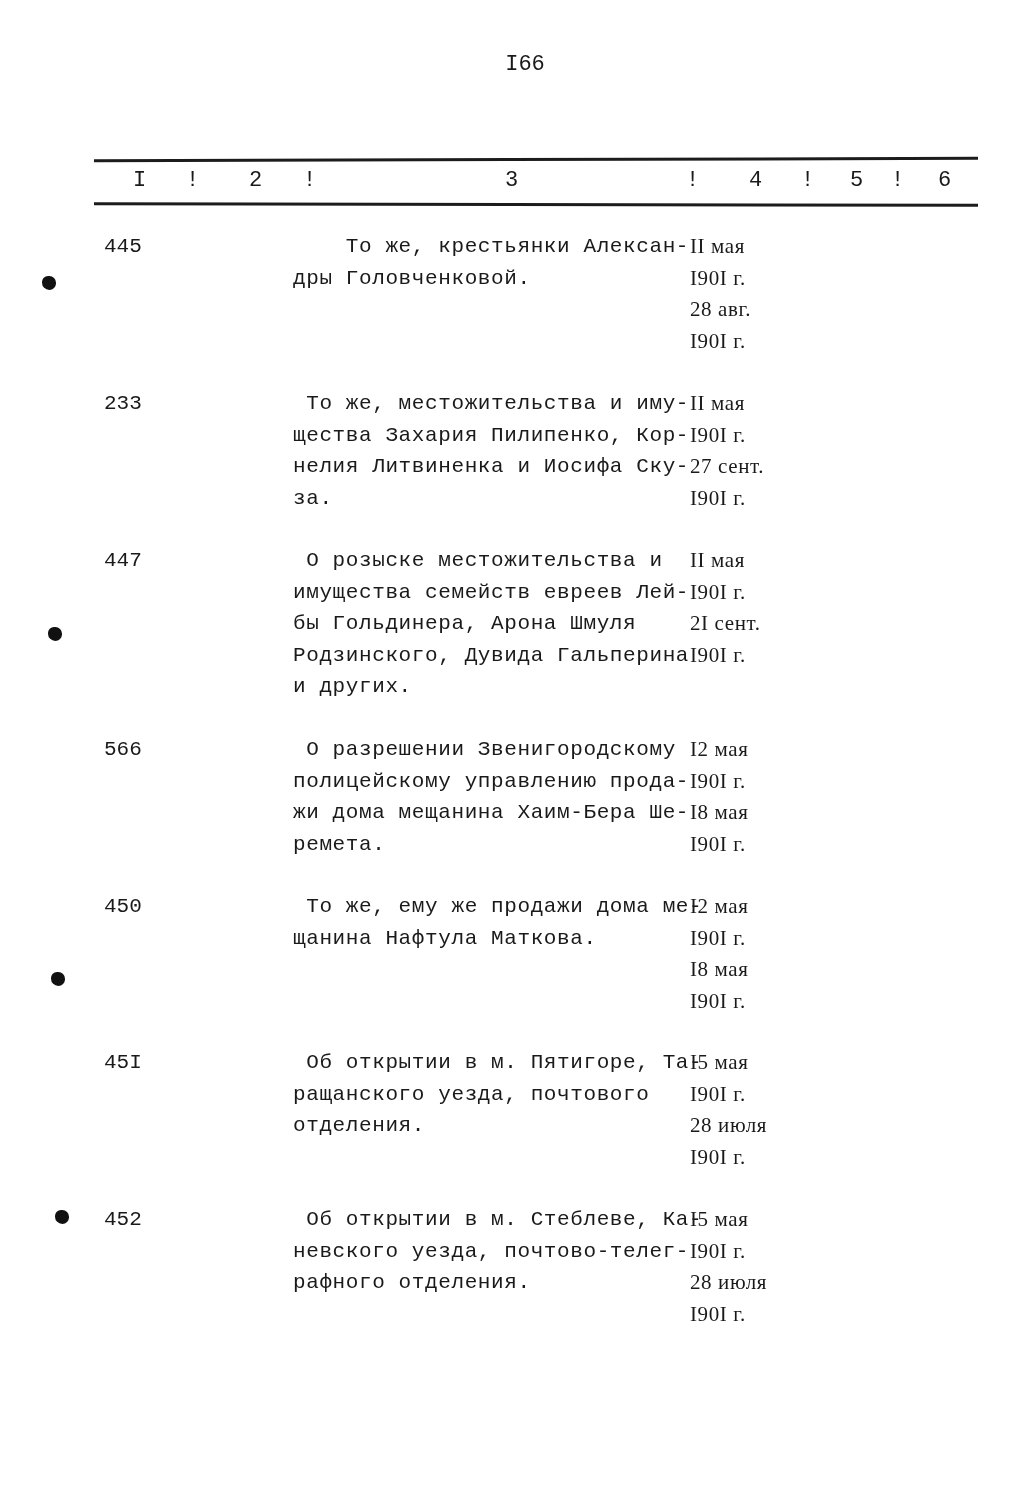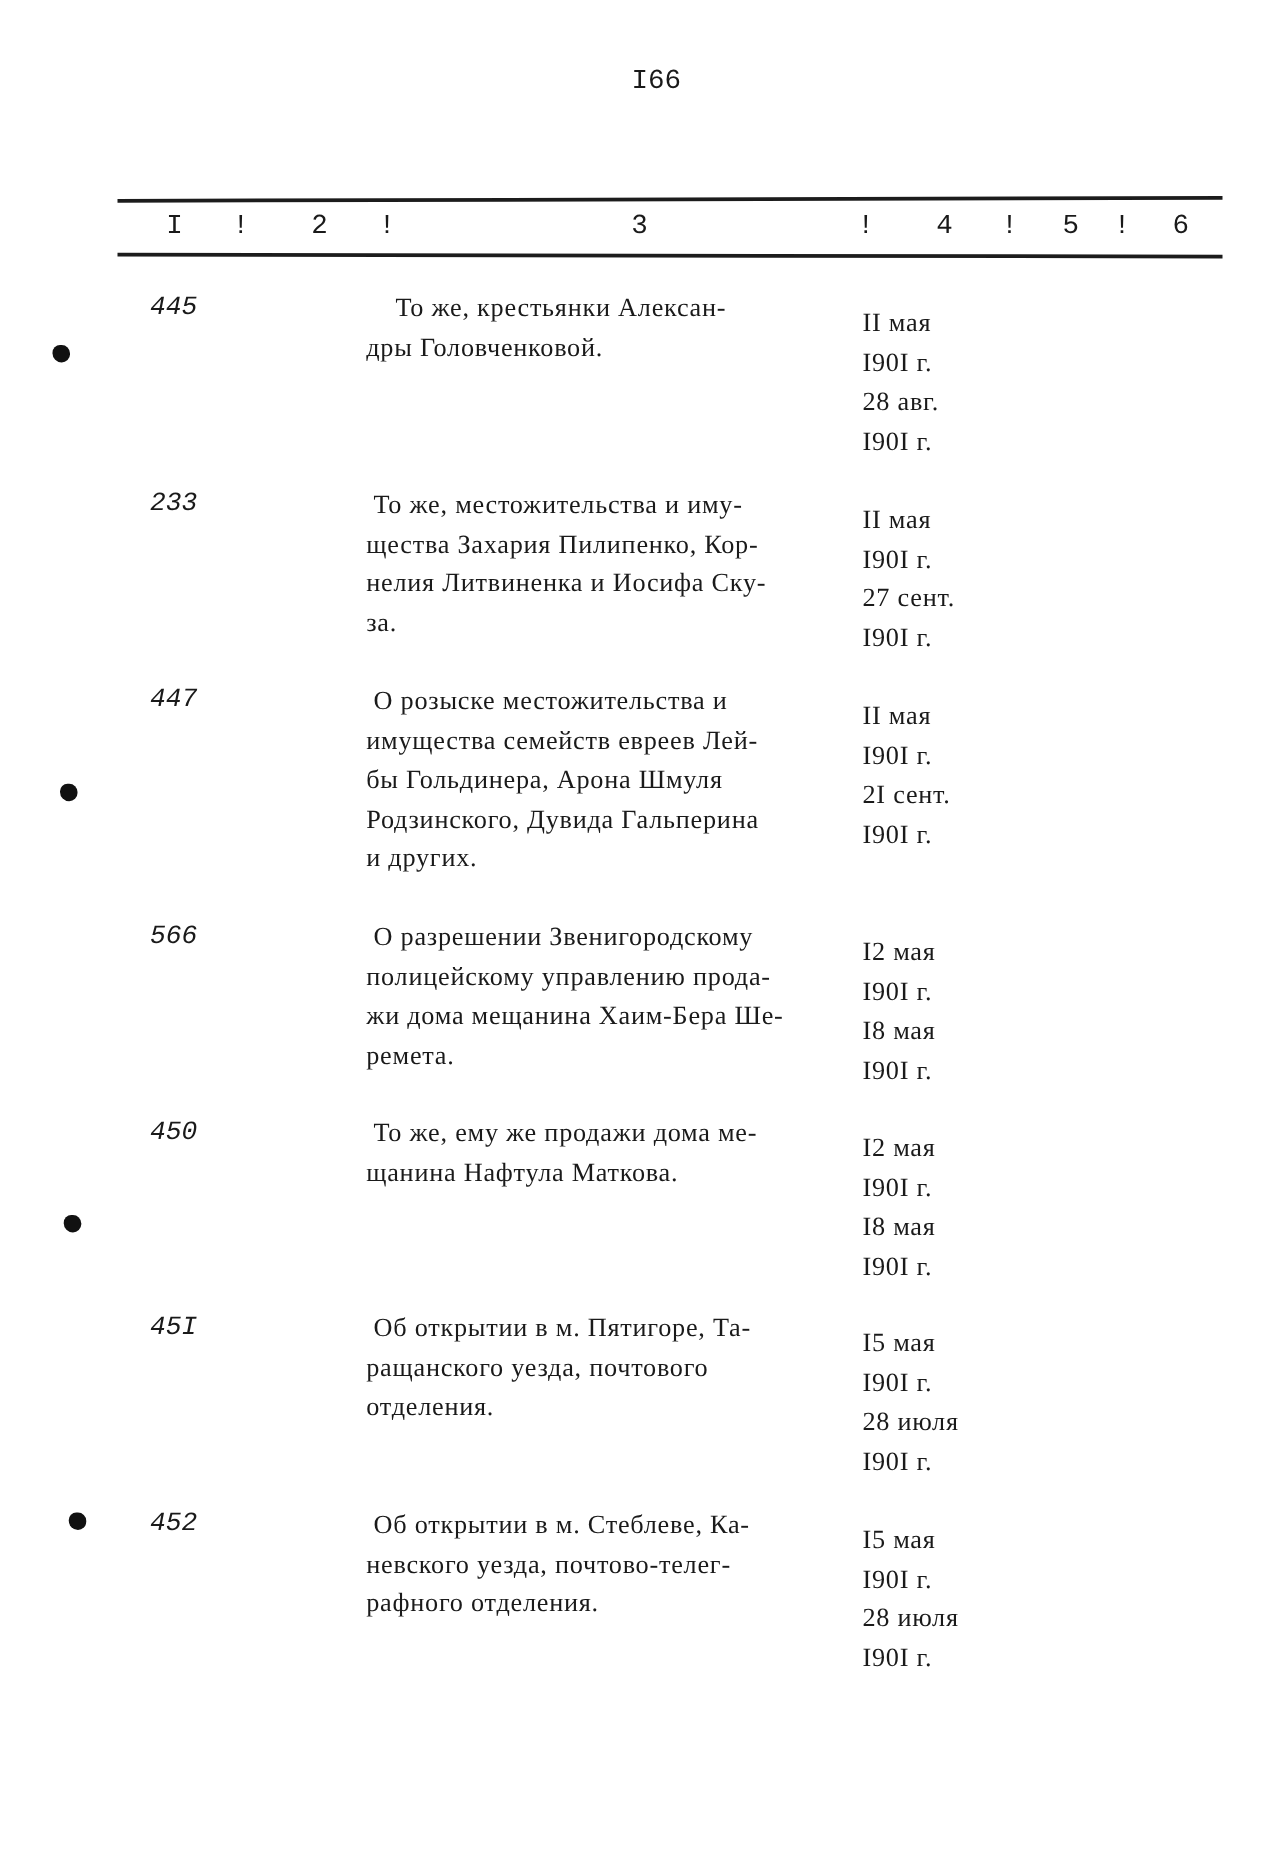--- a/index.html
+++ b/index.html
@@ -39,47 +39,45 @@
       font-size: 22px;
       line-height: 26px;
     }
     .entry {
       position: absolute;
       left: 0;
       width: 1024px;
     }
     .entry .num {
       position: absolute;
-      left: 120px;
+      left: 104px;
       top: 0;
       font-size: 21px;
       line-height: 31px;
-      font-style: italic;
     }
     .entry .desc {
       position: absolute;
       left: 293px;
       top: 0;
       width: 400px;
       font-size: 21px;
       line-height: 31.5px;
       white-space: pre;
-      font-family: Liberation Serif, serif;
+      font-family: Liberation Mono, monospace;
       letter-spacing: 0.6px;
     }
     .entry .dates {
       position: absolute;
       left: 690px;
       top: 0;
       font-size: 21px;
       line-height: 31.5px;
       white-space: pre;
       font-family: "Liberation Serif", "DejaVu Serif", serif;
       letter-spacing: 0.6px;
-      margin-top: 12px;
     }
     .punch {
       position: absolute;
       width: 14px;
       height: 14px;
       background: #111;
       border-radius: 45% 50% 50% 55%;
     }
   </style>
 </head>

